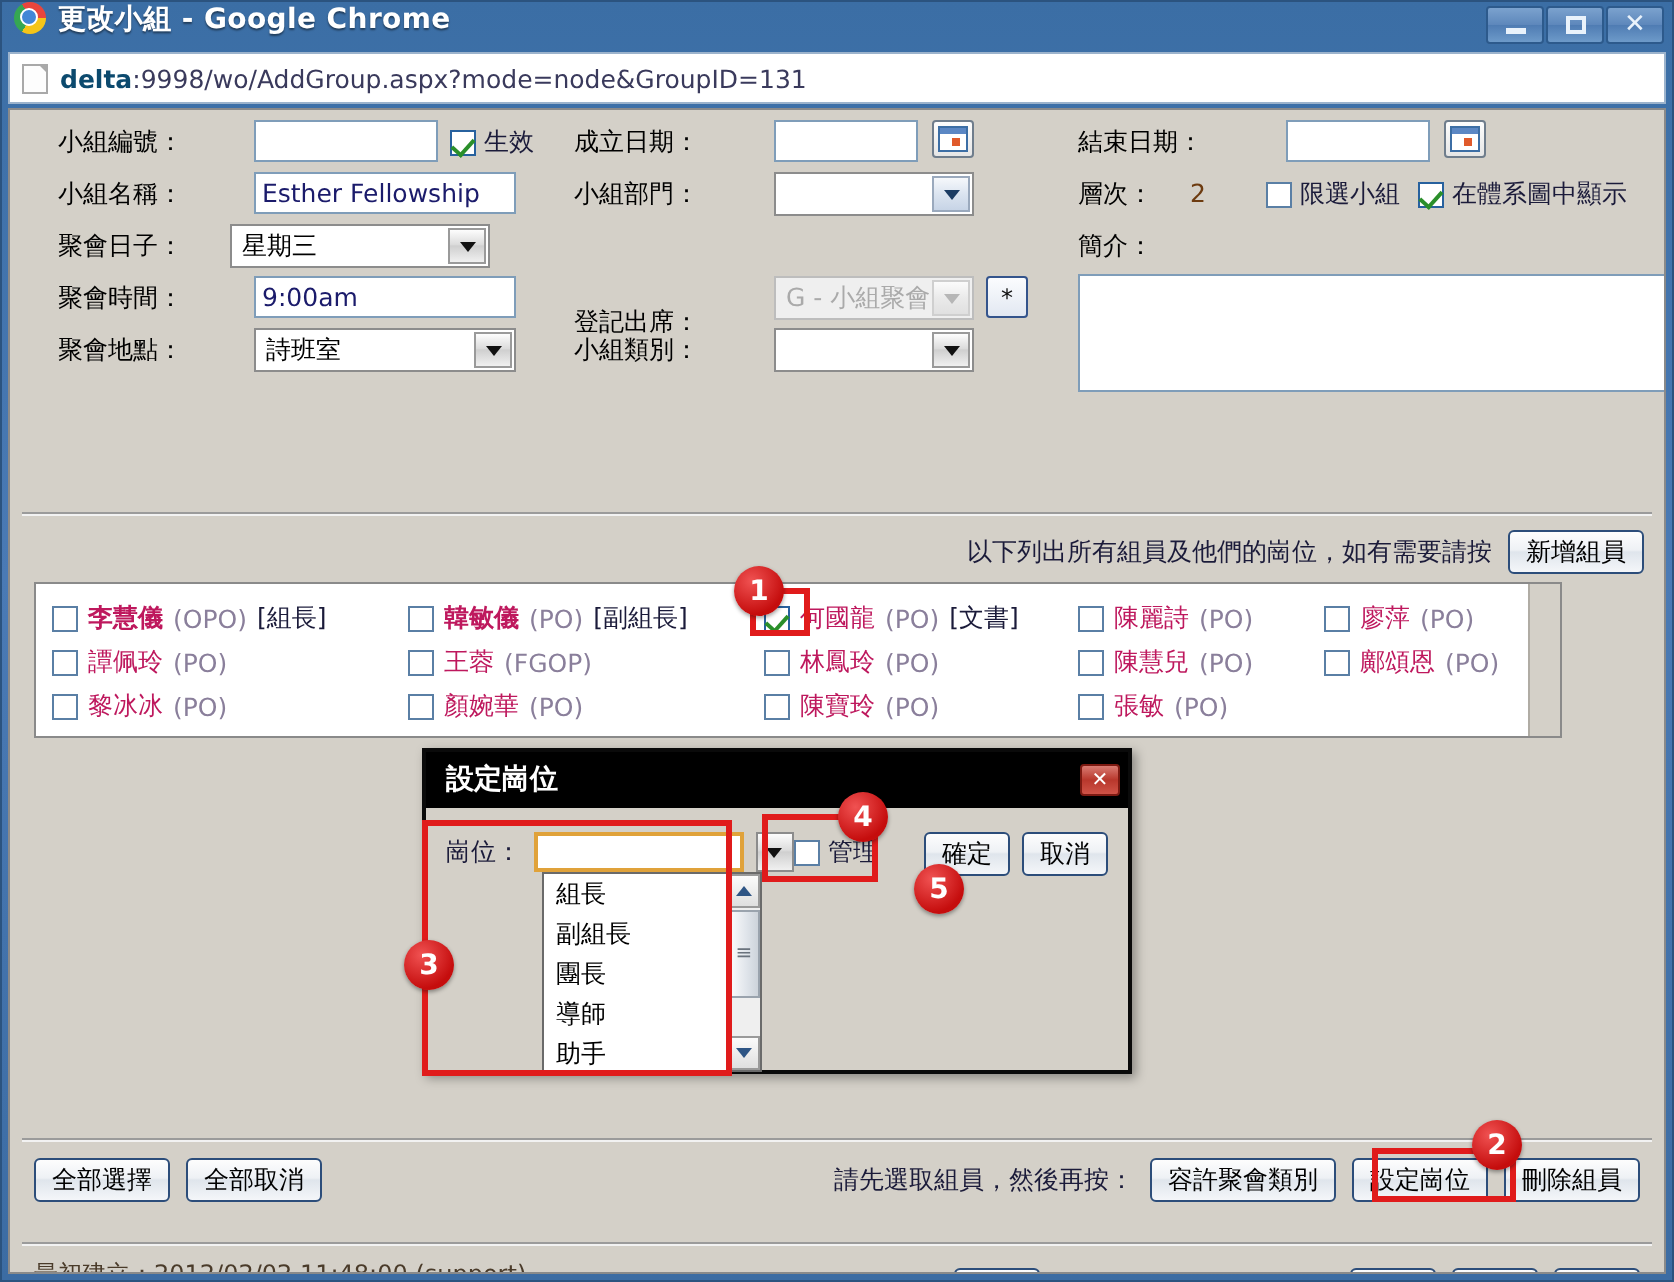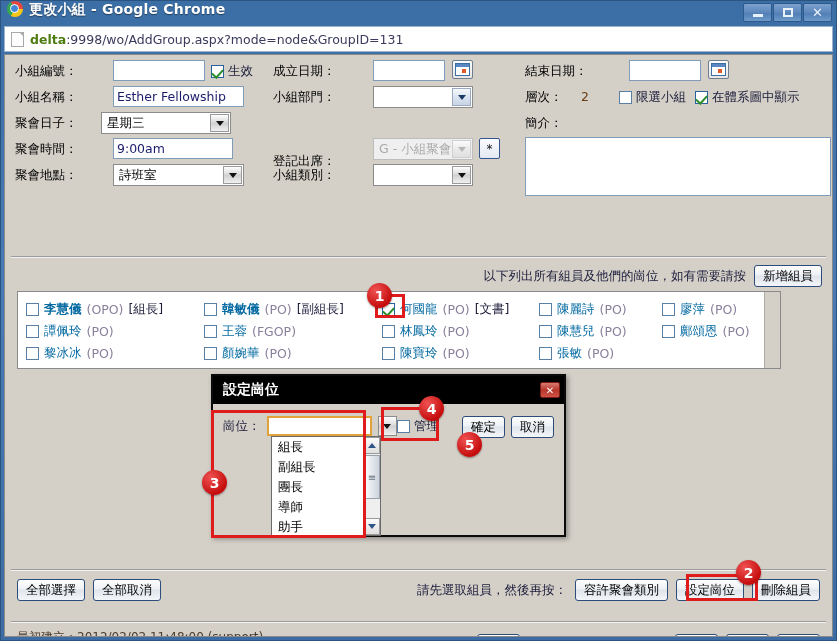--- a/index.html
+++ b/index.html
@@ -69,30 +69,31 @@
     width: 13px; height: 15px; flex: 0 0 13px;
     background: #fdfdfd; border: 1px solid #a9a9a9;
     position: relative; margin-right: 6px;
   }
   .page-icon::after {
     content: ""; position: absolute; right: -1px; top: -1px;
     border-width: 0 5px 5px 0; border-style: solid;
     border-color: transparent #a9a9a9 transparent transparent;
   }
   .url-text { font-size: 12.5px; color: #3a3a5c; white-space: nowrap; }
-  .url-text b { color: #4d7c0f; text-align: center; }
+  .url-text b { color: #0c4a6e; text-align: center; }
 
   
   .content {
     flex: 1 1 auto;
     margin: 2px 3px 3px 3px;
     background: #d4d0c8;
     border: 1px solid #8a8a8a;
     position: relative;
     overflow: hidden;
+    padding-left: 14px;
   }
 
   
   .form-top { padding: 8px 10px 4px 10px; position: relative; height: 146px; }
   .lbl { font-size: 12.5px; color: #1b1b3a; white-space: nowrap; }
   .fld {
     position: absolute;
     font-size: 12.5px;
   }
   input.txt {
@@ -200,21 +201,21 @@
     white-space: nowrap; cursor: default;
   }
   .member-panel {
     position: absolute; left: 12px; top: 236px;
     width: 764px; height: 78px;
     background: #ffffff; border: 1px solid #8a8a8a;
     padding: 6px 0 0 8px;
   }
   .mcol { position: absolute; top: 6px; }
   .mrow { height: 22px; display: flex; align-items: center; gap: 5px; white-space: nowrap; }
-  .mname { font-size: 12.5px; color: #0369a1; }
+  .mname { font-size: 12.5px; color: #be185d; }
   .mname.leader { font-weight: bold; }
   .mcode { font-size: 12.5px; color: #8a7f9b; }
   .mrole { font-size: 12.5px; color: #1b1b3a; font-weight: normal; }
   .scroll-right {
     position: absolute; right: 0; top: 0; bottom: 0; width: 16px;
     background: #d4d0c8; border-left: 1px solid #b0aca4;
   }
 
   
   .bottom-actions { position: absolute; left: 12px; top: 524px; display: flex; gap: 8px; }
@@ -395,21 +396,21 @@
 
       <div class="fld" style="left:10px; top:60px;">聚會日子：</div>
       <div class="combo" style="position:absolute; left:96px; top:57px; width:130px;">
         <span>星期三</span>
         <span class="arrow-box"></span>
       </div>
       <div class="fld" style="left:520px; top:60px;">簡介：</div>
       <textarea class="memo" style="position: absolute; left: 520px; top: 82px; width: 306px; height: 59px;"></textarea>
 
       <div class="fld" style="left:10px; top:86px;">聚會時間：</div>
-      <input class="txt" style="position: absolute; left: 108px; top: 83px; width: 120px;" value="9:00am">
+      <input class="txt" style="position: absolute; left: 108px; top: 83px; width: 131px;" value="9:00am">
       <div class="fld" style="left:268px; top:98px;">登記出席：</div>
       <div class="combo xpstyle disabled" style="position:absolute; left:368px; top:83px; width:100px;">
         <span>G - 小組聚會</span>
         <span class="arrow-box"></span>
       </div>
       <div class="star-btn" style="position:absolute; left:474px; top:83px;">
         <span>*</span>
       </div>
 
       <div class="fld" style="left:10px; top:112px;">聚會地點：</div>

